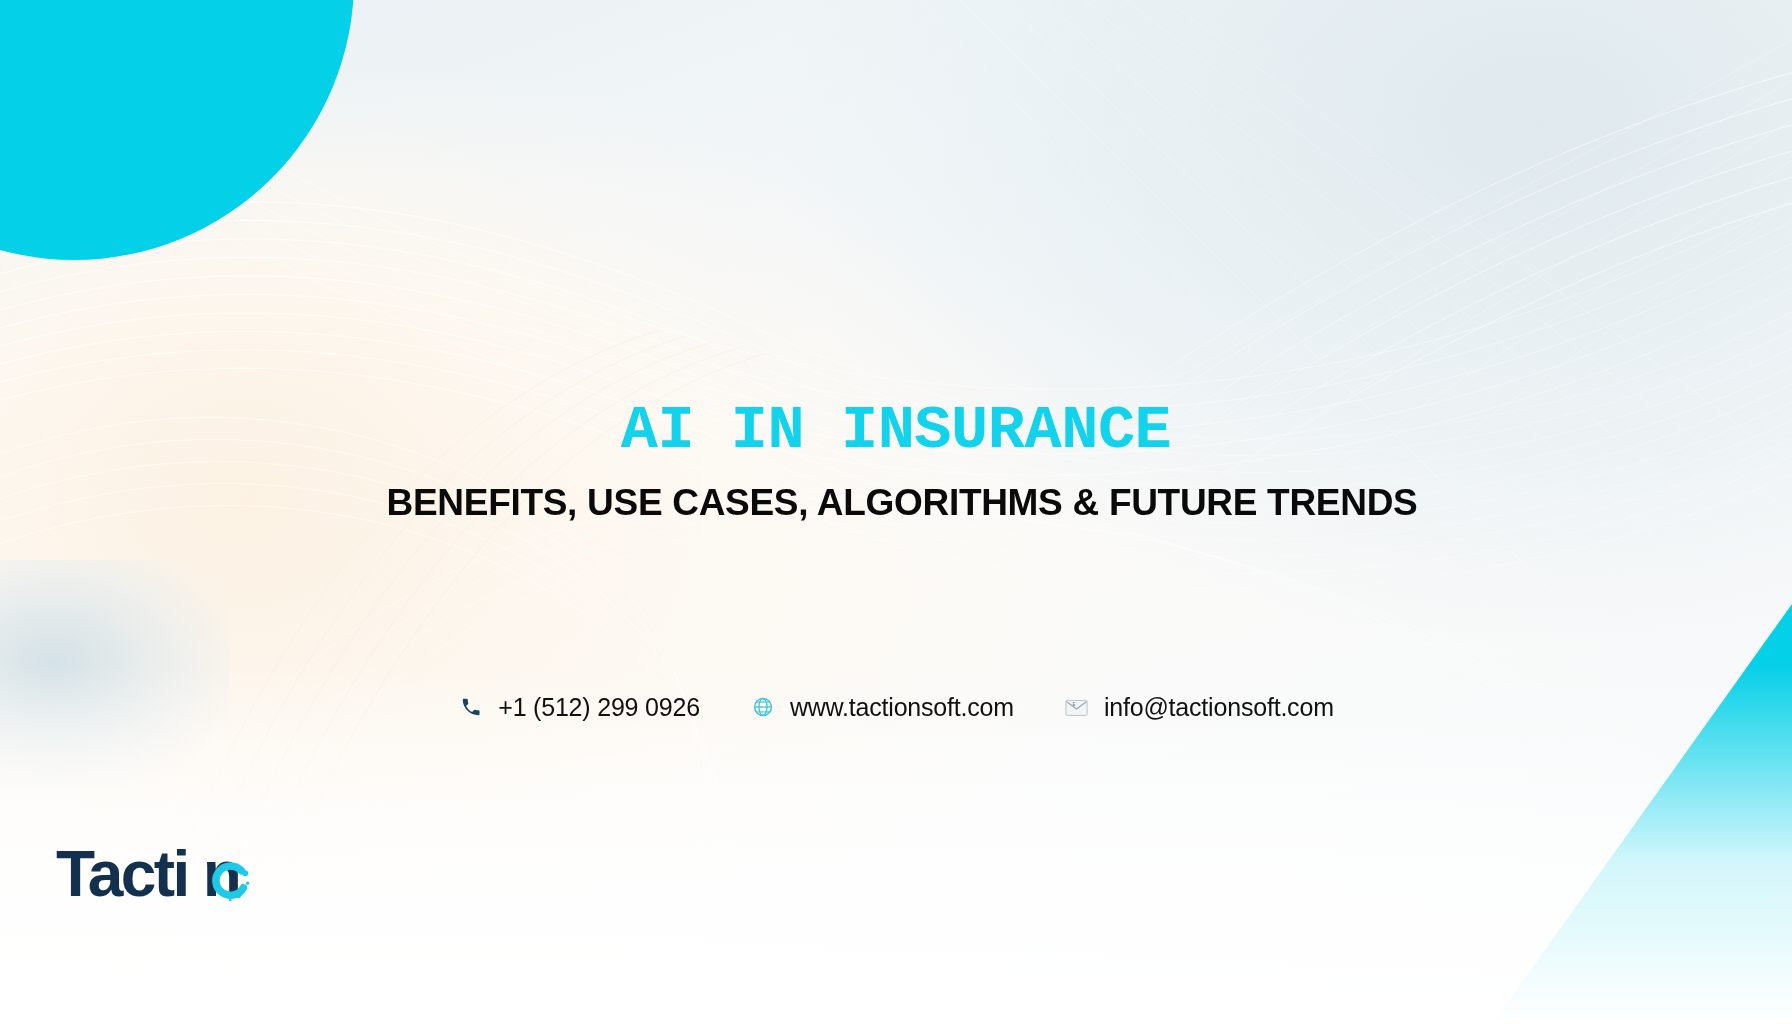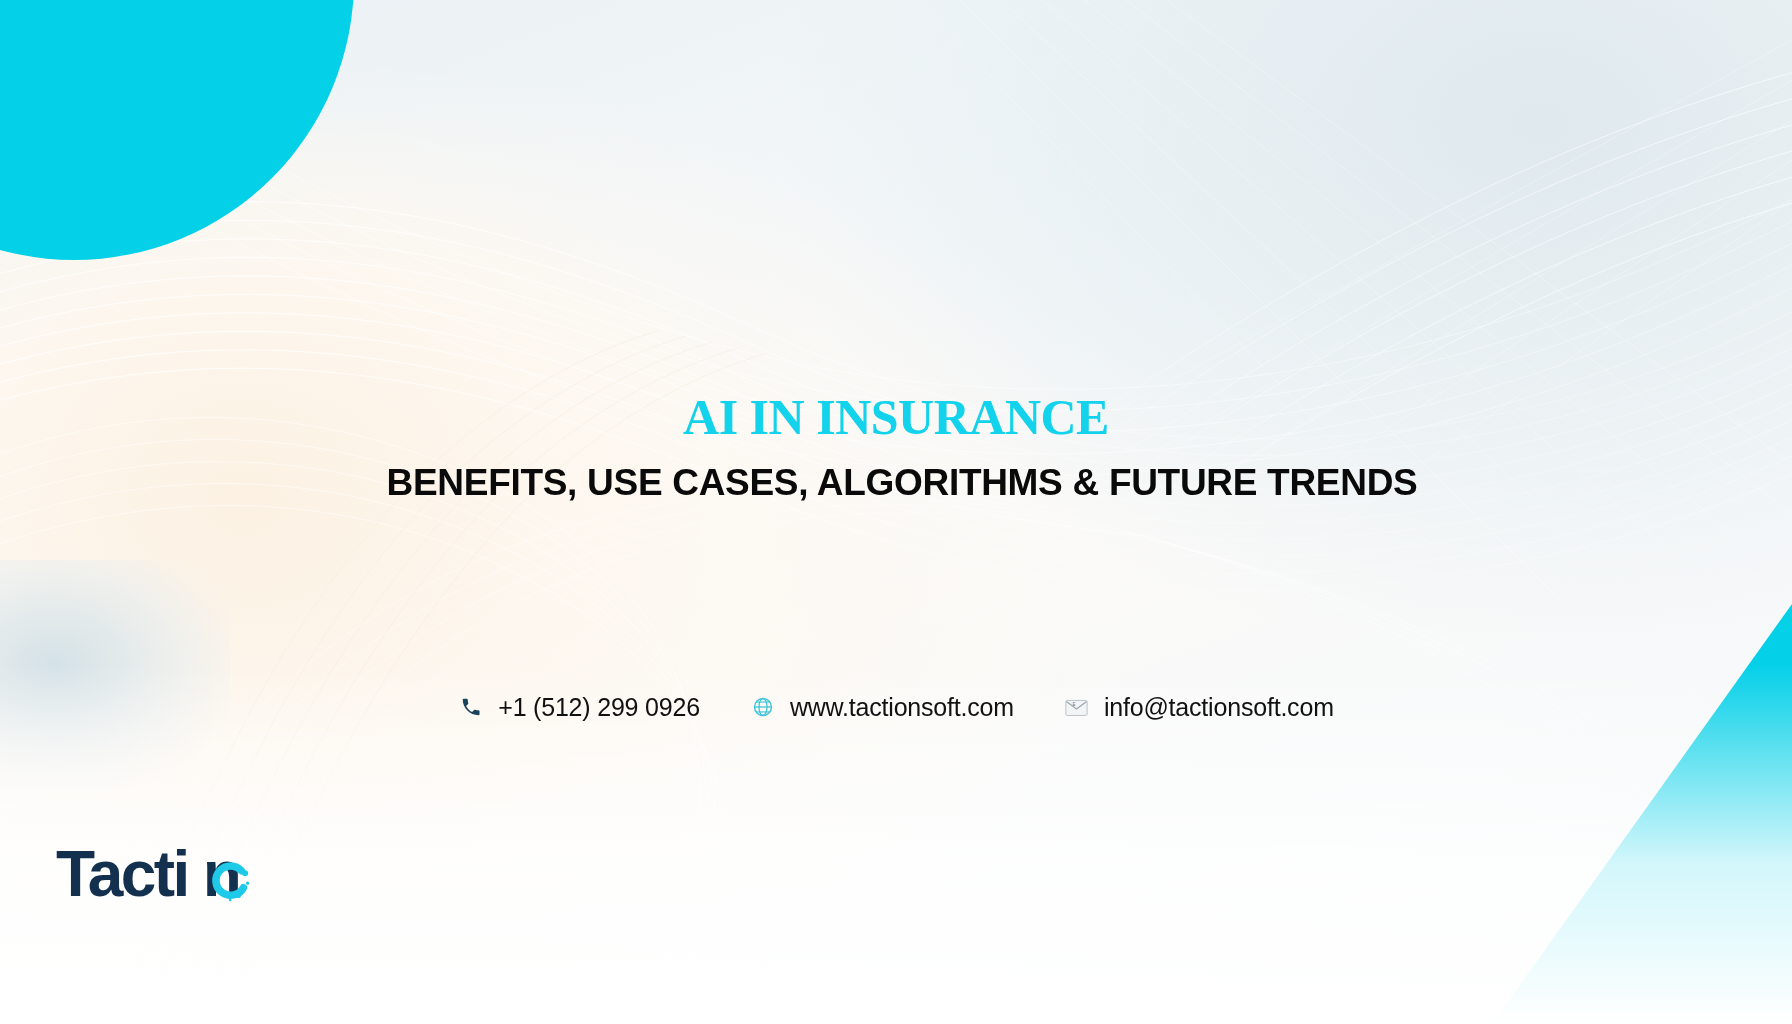--- a/index.html
+++ b/index.html
@@ -76,27 +76,27 @@
 
   
   .headline {
     position: absolute;
     left: 0; right: 0;
     top: 392px;
     text-align: center;
     z-index: 5;
   }
   .title-main {
-    font-size: 50px;
+    font-size: 62px;
     font-weight: 700;
     letter-spacing: -0.5px;
     line-height: 1;
-    margin: 0;
+    margin: 8px;
     color: #12d2ec;
-    font-family: Liberation Serif, serif;
+    font-family: Liberation Mono, monospace;
   }
   .title-sub {
     margin: 22px 0 0 12px;
     font-size: 37px;
     font-weight: 700;
     letter-spacing: -0.3px;
     line-height: 1;
     color: #0a0a0a;
     font-family: "Liberation Sans", sans-serif;
   }

